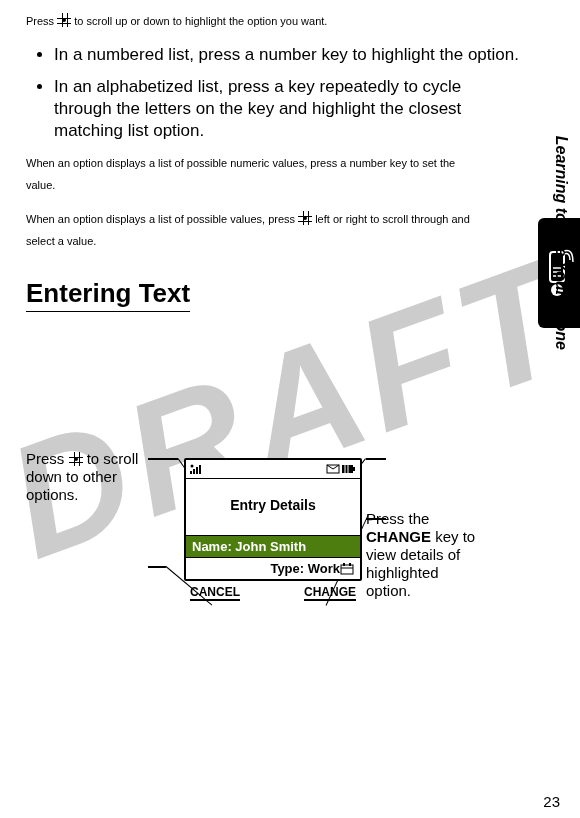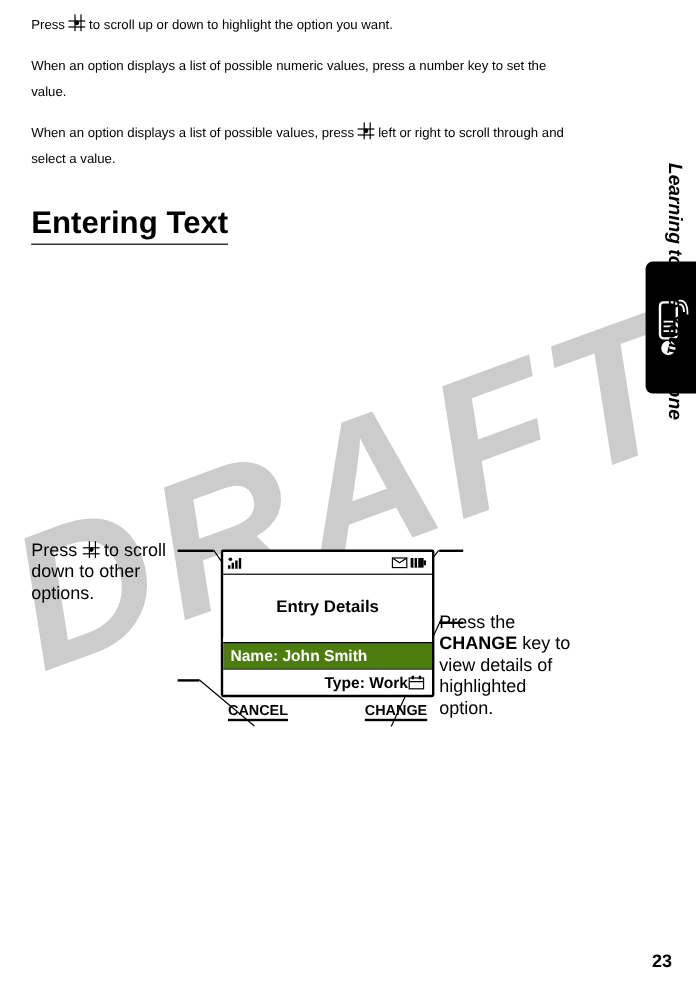--- a/index.html
+++ b/index.html
@@ -44,40 +44,44 @@
   .softkeys{display:flex;justify-content:space-between;padding:4px 6px 6px 6px;
     font-family:'Arial Black',Arial;font-weight:900;font-size:12px}
   .softkeys span{border-bottom:2px solid #000}
 
   
   .line{position:absolute;background:#000}
   .hline{height:1.5px}
 
   .slant{position:absolute;border-top:1.5px solid #000;transform-origin:left center}
 
-  .pagenum{position:absolute;right:20px;bottom:8px;font-weight:bold;font-size:15px}
+  .pagenum{position:absolute;right:20px;bottom:8px;font-weight:normal;font-size:15px}
 
   
   .navdot{display:inline-block;width:14px;height:14px;position:relative;vertical-align:-2px}
   .navdot::before{content:"";position:absolute;left:5px;top:0;width:4px;height:14px;border-left:1px solid #000;border-right:1px solid #000}
   .navdot::after{content:"";position:absolute;left:0;top:5px;width:14px;height:4px;border-top:1px solid #000;border-bottom:1px solid #000}
   .navdot i{position:absolute;left:5px;top:5px;width:4px;height:4px;border-radius:50%;background:#000}
 </style>
 </head>
 <body>
 
 <div class="watermark">DRAFT</div>
 
 <div class="page">
   <p class="para">
     <span>Press </span>
     <span class="navdot"><i></i></span>
     <span> to scroll up or down to highlight the option you want.</span>
   </p>
 
+  <ul class="bullets">
+    <li>In a numbered list, press a number key to highlight the option.</li>
+    <li>In an alphabetized list, press a key repeatedly to cycle through the letters on the key and highlight the closest matching list option.</li>
+  </ul>
 
   <p class="para" style="padding-right:50px">When an option displays a list of possible numeric values, press a number key to set the value.</p>
 
   <p class="para" style="padding-right:50px">
     <span>When an option displays a list of possible values, press </span>
     <span class="navdot"><i></i></span>
     <span> left or right to scroll through and select a value.</span>
   </p>
 
   <h2 class="section">Entering Text</h2>

